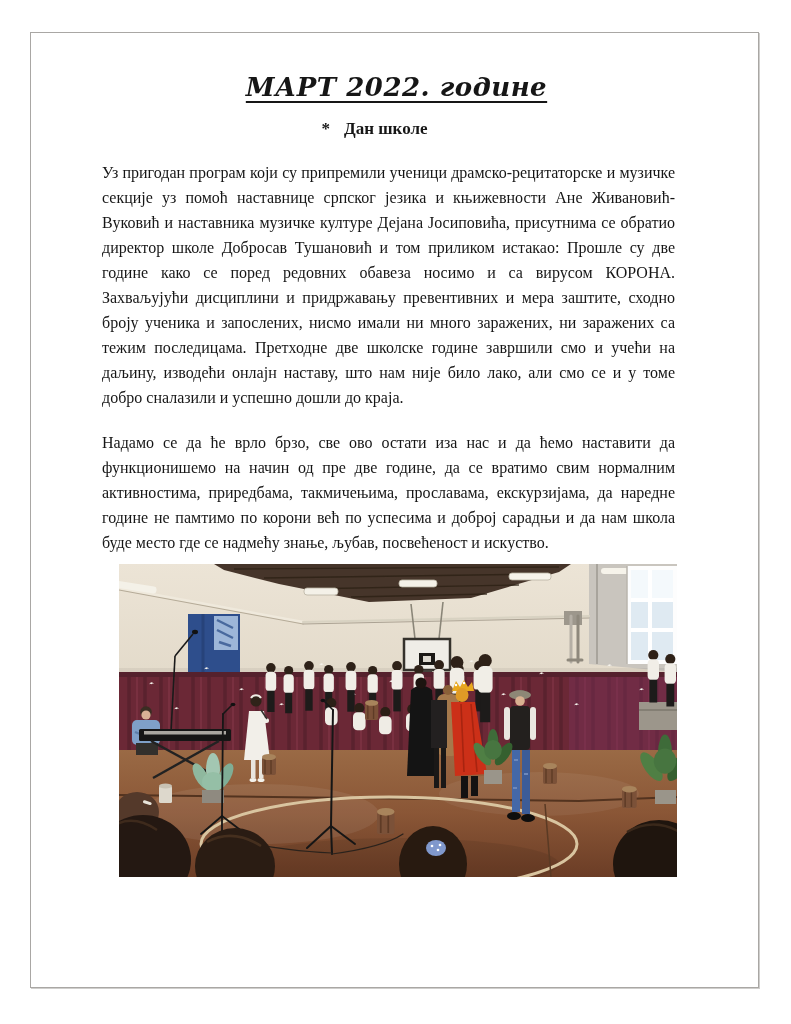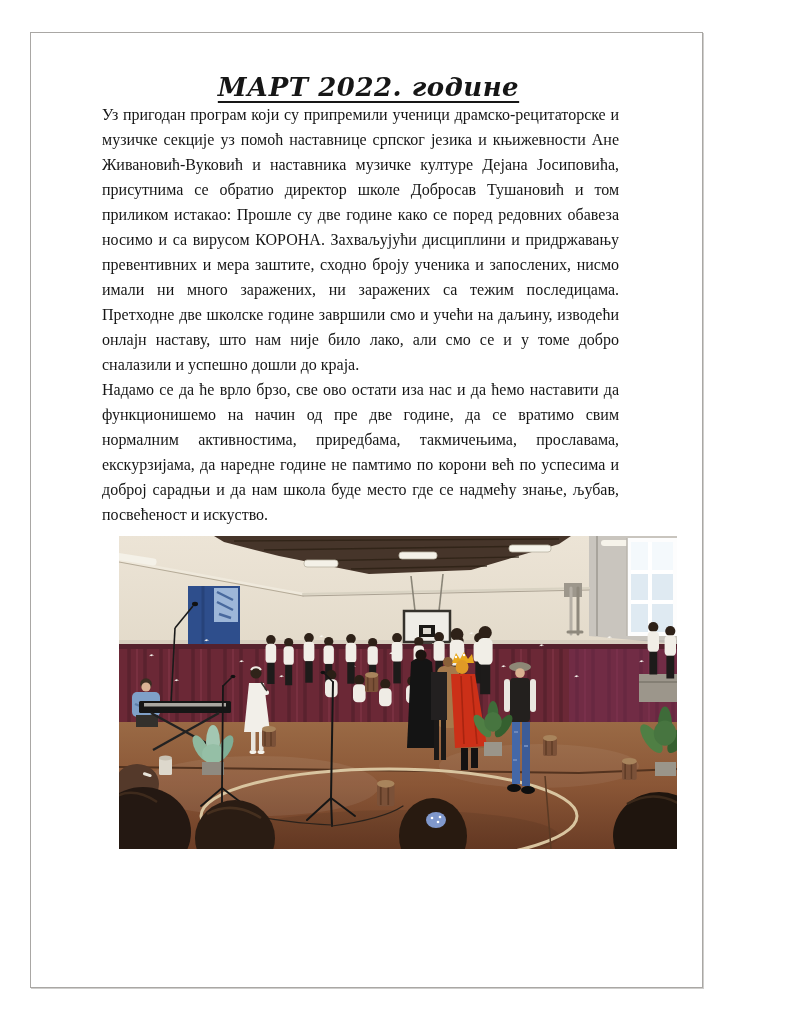--- a/index.html
+++ b/index.html
@@ -1,42 +1,45 @@
 <!DOCTYPE html>
 <html><head>
 <meta charset="utf-8">
 <style>
   html,body{margin:0;padding:0;background:#ffffff;}
   body{width:791px;height:1024px;position:relative;overflow:hidden;
        font-family:"Liberation Serif",serif;color:#161616;}
-  .page{position:absolute;left:30px;top:32px;width:673px;height:956px;
+  .page{position:absolute;left:30px;top:32px;width:729px;height:956px;
         background:#fff;border:1px solid #a9a7a4;box-sizing:border-box;
         box-shadow:1px 1px 0 #cfcecc;padding:39px 83px 0 71px;}
   .doc-title{margin:0;text-align:center;transform:translateX(8px);
         font-family:"DejaVu Serif",serif;font-style:italic;font-weight:700;
         font-size:26px;line-height:30px;letter-spacing:.5px;}
   .doc-title span{text-decoration:underline;text-underline-offset:5px;
         text-decoration-thickness:1.5px;}
   .section-head{margin:16px 0 0;text-align:center;transform:translateX(-14px);
         font-weight:700;font-size:17px;line-height:22px;}
   .section-head .bullet{display:inline-block;margin-right:14px;}
   p.body-par{margin:14px 0 0;font-size:16px;line-height:25px;
         text-align:justify;}
-  p.body-par.tight{margin-top:0;}
+  p.body-par.tight{margin-top:20px;}
   figure.photo{margin:9px 0 0 17px;padding:0;width:558px;height:313px;
         line-height:0;}
   svg{display:block;}
 </style>
 </head>
 <body>
 
 <div class="page">
 
   <h1 class="doc-title"><span>МАРТ 2022. године</span></h1>
 
+  <div class="section-head">
+    <span class="bullet">*</span><span>Дан школе</span>
+  </div>
 
   <p class="body-par tight">Уз пригодан програм који су припремили ученици драмско-рецитаторске и музичке секције уз помоћ наставнице српског језика и књижевности Ане Живановић-Вуковић и наставника музичке културе Дејана Јосиповића, присутнима се обратио директор школе Добросав Тушановић и том приликом истакао: Прошле су две године како се поред редовних обавеза носимо и са вирусом КОРОНА. Захваљујући дисциплини и придржавању превентивних и мера заштите, сходно броју ученика и запослених, нисмо имали ни много заражених, ни заражених са тежим последицама. Претходне две школске године завршили смо и учећи на даљину, изводећи онлајн наставу, што нам није било лако, али смо се и у томе добро сналазили и успешно дошли до краја.</p>
   <p class="body-par tight">Надамо се да ће врло брзо, све ово остати иза нас и да ћемо наставити да функционишемо на начин од пре две године, да се вратимо свим нормалним активностима, приредбама, такмичењима, прославама, екскурзијама, да наредне године не памтимо по корони већ по успесима и доброј сарадњи и да нам школа буде место где се надмећу знање, љубав, посвећеност и искуство.</p>
 
   <figure class="photo">
     <svg width="558" height="313" viewBox="0 0 558 313" xmlns="http://www.w3.org/2000/svg">
       <defs>
         <linearGradient id="wallG" x1="0" y1="0" x2="0" y2="1">
           <stop offset="0" stop-color="#ece4d6"></stop>
             <stop offset="1" stop-color="#dcd3c1"></stop>

